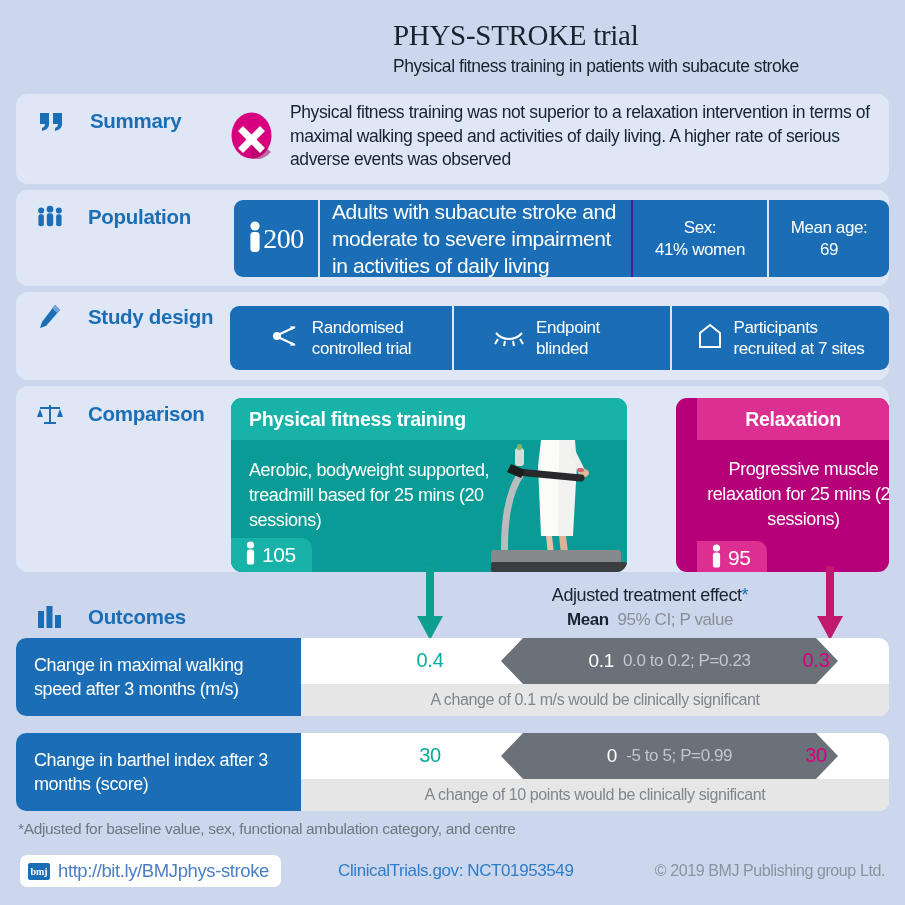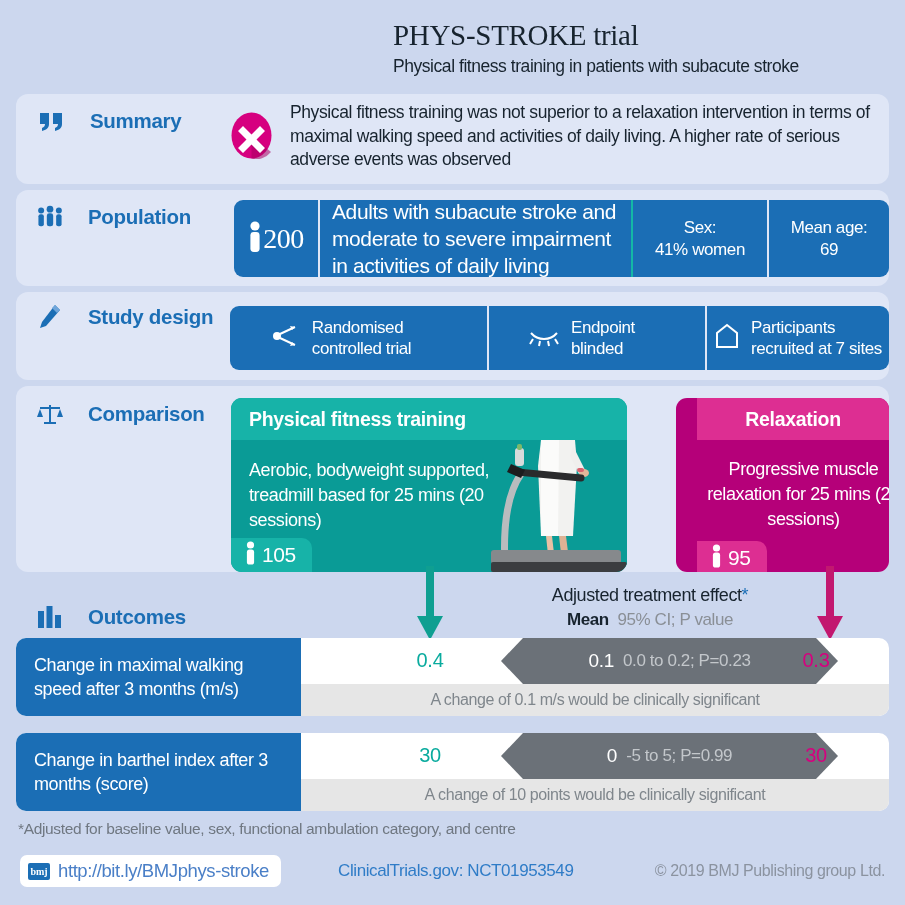--- a/index.html
+++ b/index.html
@@ -53,34 +53,34 @@
   #population-label { left: 36px; top: 203px; }
   .pop-strip {
     position: absolute; left: 234px; top: 200px; width: 655px; height: 77px;
     background: #1b6eb5; border-radius: 9px; display: flex; color: #fff;
   }
   .pop-cell { display: flex; align-items: center; justify-content: center; height: 100%; }
   .pop-c1 { width: 84px; gap: 1px; font-family: Liberation Serif, serif; }
   .pop-c1 .n { font-size: 28px; letter-spacing: -0.5px; }
   .pop-c2 { flex: 1; border-left: 2px solid #dfe6f6; padding: 0 12px; }
   .pop-c2 .t { font-size: 21px; line-height: 27px; letter-spacing: -0.4px; }
-  .pop-c3 { width: 136px; border-left: 2px solid #14b8a6; flex-direction: column; }
+  .pop-c3 { width: 136px; border-left: 2px solid #4c1d95; flex-direction: column; }
   .pop-c4 { width: 122px; border-left: 2px solid #dfe6f6; flex-direction: column; }
   .pop-c3 .t, .pop-c4 .t { font-size: 17px; line-height: 22px; text-align: center; letter-spacing: -0.4px; }
 
   
   #design-panel { left: 16px; top: 292px; width: 873px; height: 88px; }
   #design-label { left: 36px; top: 303px; }
   .des-strip {
     position: absolute; left: 230px; top: 306px; width: 659px; height: 64px;
     background: #1b6eb5; border-radius: 9px; display: flex; color: #fff;
   }
   .des-cell { display: flex; align-items: center; justify-content: center; gap: 11px; height: 100%; }
   .des-1 { width: 222px; }
-  .des-2 { width: 187px; border-left: 2px solid #dfe6f6; margin-left: 35px; }
+  .des-2 { width: 187px; border-left: 2px solid #dfe6f6; }
   .des-3 { flex: 1; border-left: 2px solid #dfe6f6; margin-left: 31px; }
   .des-cell .t { font-size: 17px; line-height: 21px; letter-spacing: -0.4px; }
 
   
   #comparison-panel { left: 16px; top: 386px; width: 873px; height: 186px; }
   #comparison-label { left: 36px; top: 400px; }
   .card-a { position: absolute; left: 231px; top: 398px; width: 396px; height: 174px;
             border-radius: 11px; overflow: hidden; background: #0a9b96; }
   .card-a-head { height: 42px; background: #17b3a8; display: flex; align-items: center;
                  padding-left: 18px; color: #fff; font-size: 19.5px; font-weight: bold; letter-spacing: -0.3px; }

